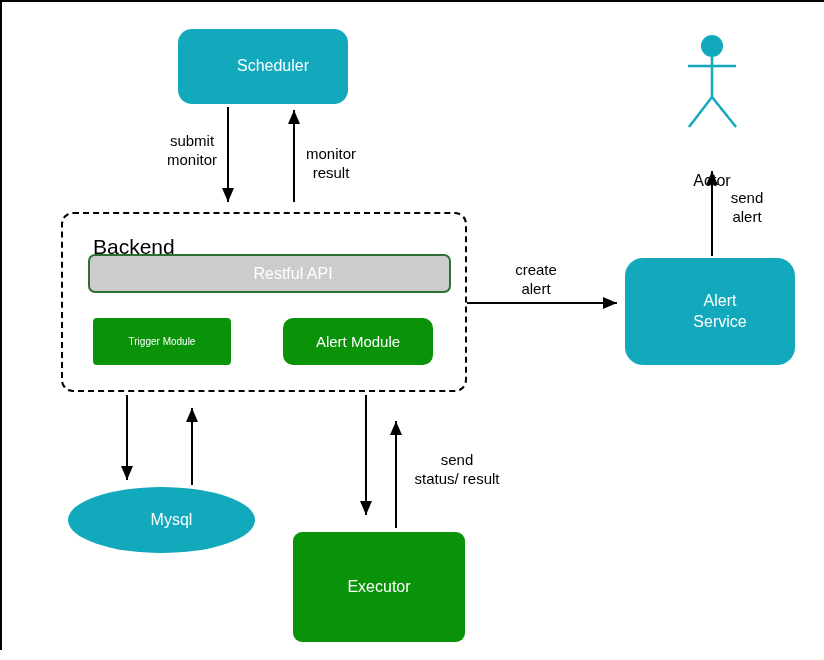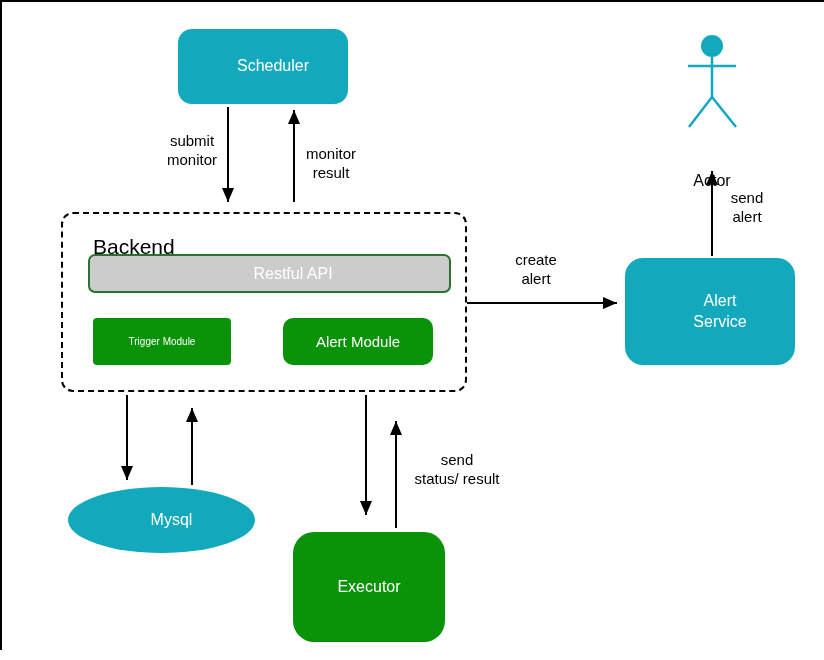--- a/index.html
+++ b/index.html
@@ -37,21 +37,21 @@
     color: var(--text-light, #fff);
     white-space: pre-line;
     line-height: 1.3;
     box-sizing: border-box;
   }
   .teal-node { background: var(--teal, #12a9bc); padding-left: 20px; }
   .green-node { background: var(--green, #0a9309); }
 
   .scheduler { left: 178px; top: 29px; width: 170px; height: 75px; border-radius: 14px; }
   .alert-service { left: 625px; top: 258px; width: 170px; height: 107px; border-radius: 18px; }
-  .executor { left: 293px; top: 532px; width: 152px; height: 110px; border-radius: 21px; }
+  .executor { left: 293px; top: 532px; width: 172px; height: 110px; border-radius: 9px; }
   .mysql { left: 68px; top: 487px; width: 187px; height: 66px; border-radius: 50%; }
 
   .backend {
     position: absolute;
     left: 61px; top: 212px;
     width: 406px; height: 180px;
     border: 2px dashed var(--line, #000);
     border-radius: 12px;
     box-sizing: border-box;
   }
@@ -85,21 +85,21 @@
   .edge-label {
     position: absolute;
     font-size: 15px;
     line-height: 1.25;
     color: var(--text-dark, #000);
     text-align: center;
     white-space: pre-line;
   }
   .lbl-trigger-monitor { left: 148px; top: 132px; width: 88px; }
   .lbl-monitor-result  { left: 287px; top: 145px; width: 88px; }
-  .lbl-create-alert    { left: 496px; top: 251px; width: 80px; }
+  .lbl-create-alert    { left: 496px; top: 261px; width: 80px; }
   .lbl-send-alert      { left: 708px; top: 189px; width: 78px; }
   .lbl-submit-spark    { left: 272px; top: 451px; width: 104px; }
   .lbl-send-status     { left: 396px; top: 451px; width: 122px; }
 
   .actor-label {
     position: absolute;
     left: 682px; top: 136px; width: 60px;
     text-align: center;
     font-size: 16px;
     color: var(--text-dark, #000);

